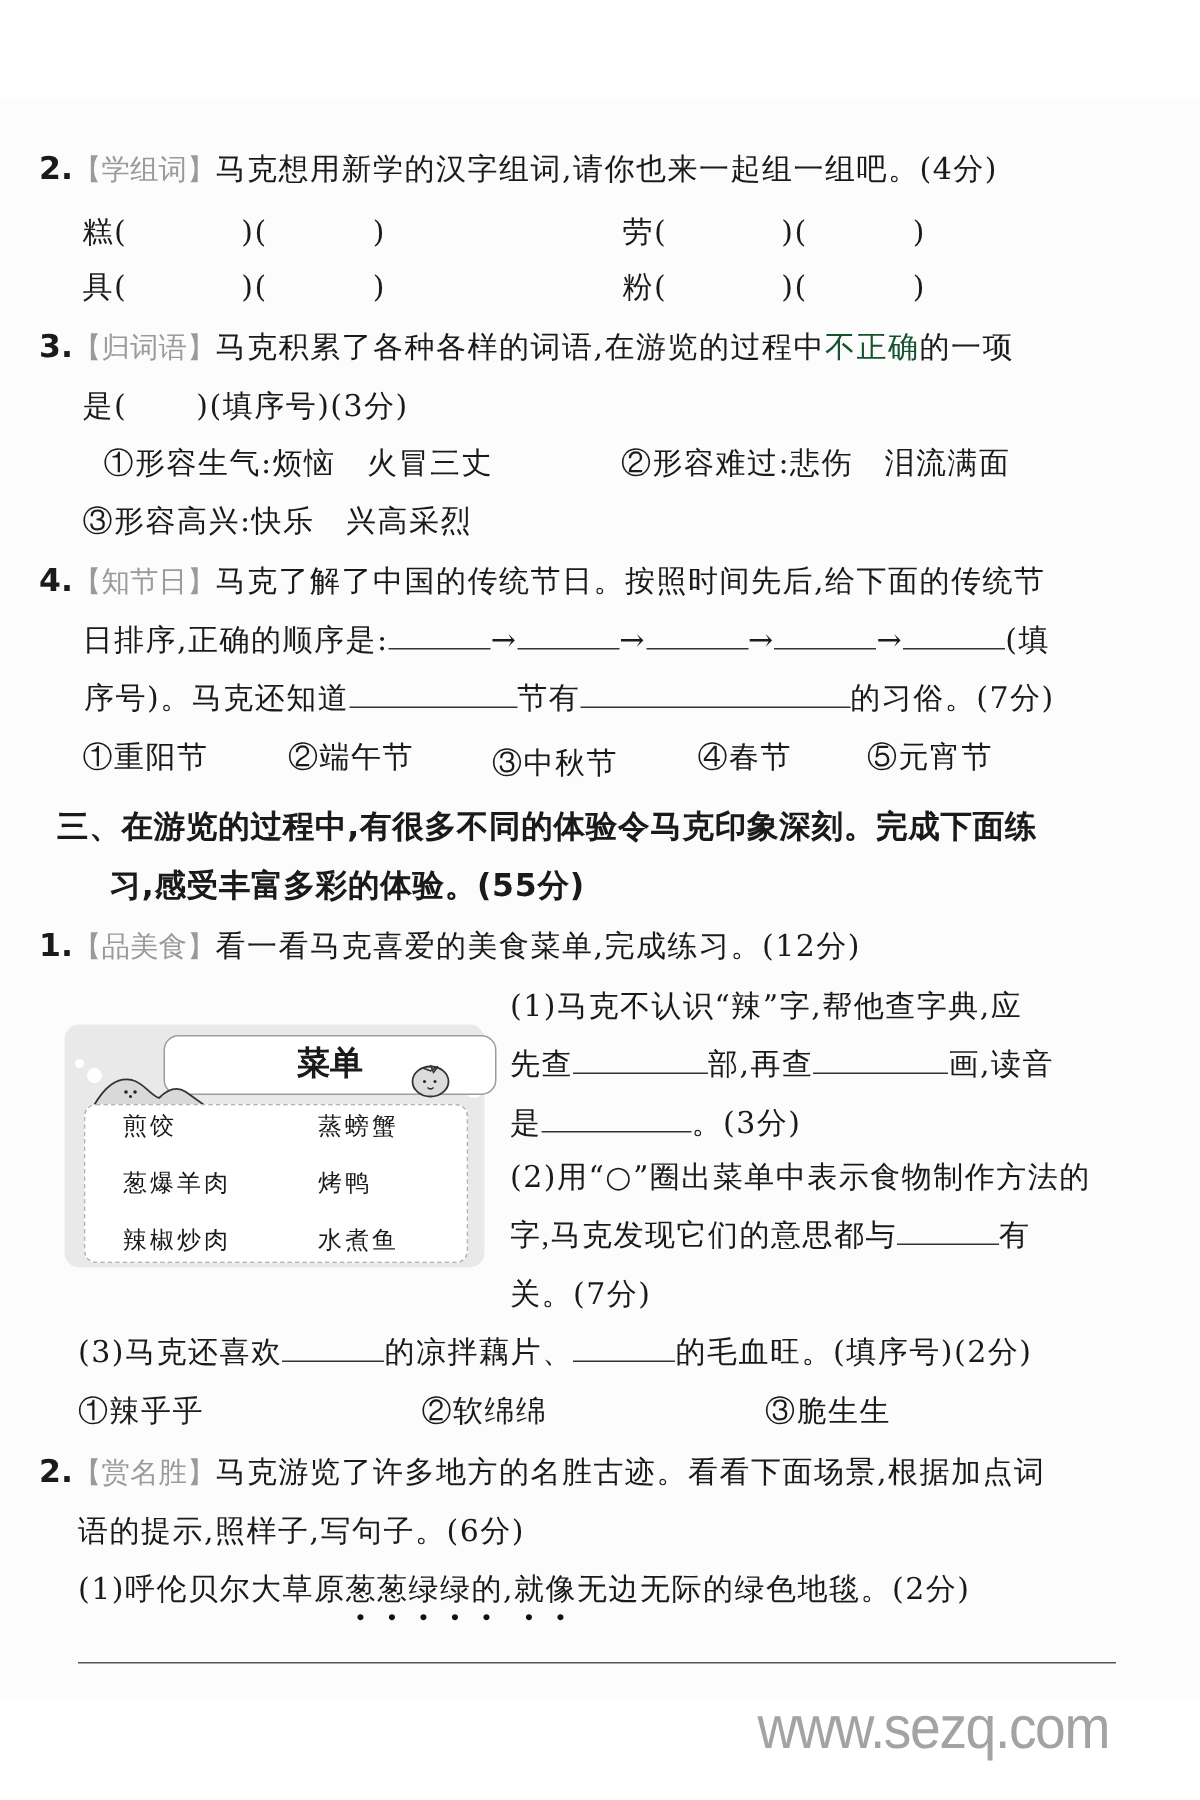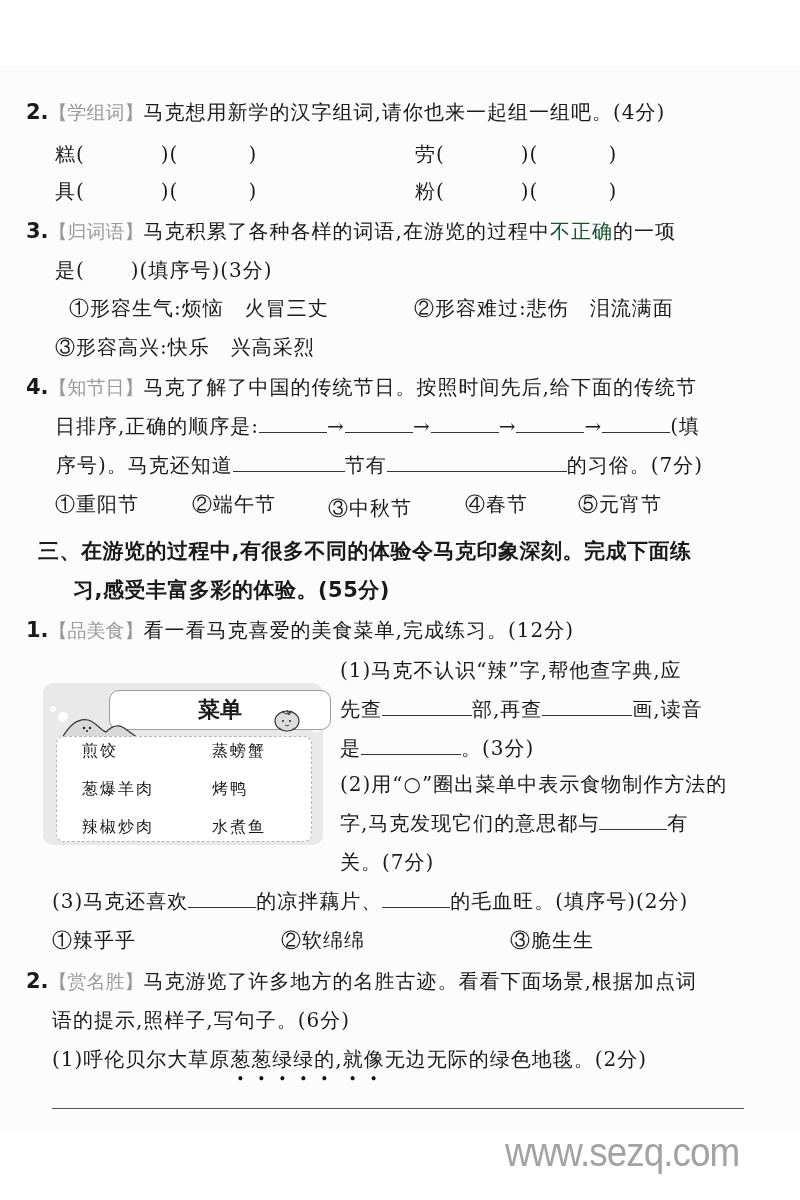--- a/index.html
+++ b/index.html
@@ -126,21 +126,21 @@
 
 <div class="line" style="left:340px; top:656px;">(1)马克不认识“辣”字,帮他查字典,应</div>
 <div class="line" style="left:340px; top:695px;">
   <span>先查</span><span class="blank" style="width:90px"></span><span>部,再查</span><span class="blank" style="width:90px"></span><span>画,读音</span>
 </div>
 <div class="line" style="left:340px; top:734px;">
   <span>是</span><span class="blank" style="width:100px"></span><span>。(3分)</span>
 </div>
 
 <div class="line" style="left:340px; top:770px;">(2)用“○”圈出菜单中表示食物制作方法的</div>
-<div class="line" style="left:340px; top:809px;">
+<div class="line" style="left:340px; top:809px;font-family:Liberation Serif, serif;">
   <span>字,马克发现它们的意思都与</span><span class="blank" style="width:68px"></span><span>有</span>
 </div>
 <div class="line" style="left:340px; top:848px;">关。(7分)</div>
 
 <div class="line" style="left:52px; top:887px;">
   <span>(3)马克还喜欢</span><span class="blank" style="width:68px"></span><span>的凉拌藕片、</span><span class="blank" style="width:68px"></span><span>的毛血旺。(填序号)(2分)</span>
 </div>
 <div class="line" style="left:52px; top:926px;">①辣乎乎</div>
 <div class="line" style="left:281px; top:926px;">②软绵绵</div>
 <div class="line" style="left:510px; top:926px;">③脆生生</div>

